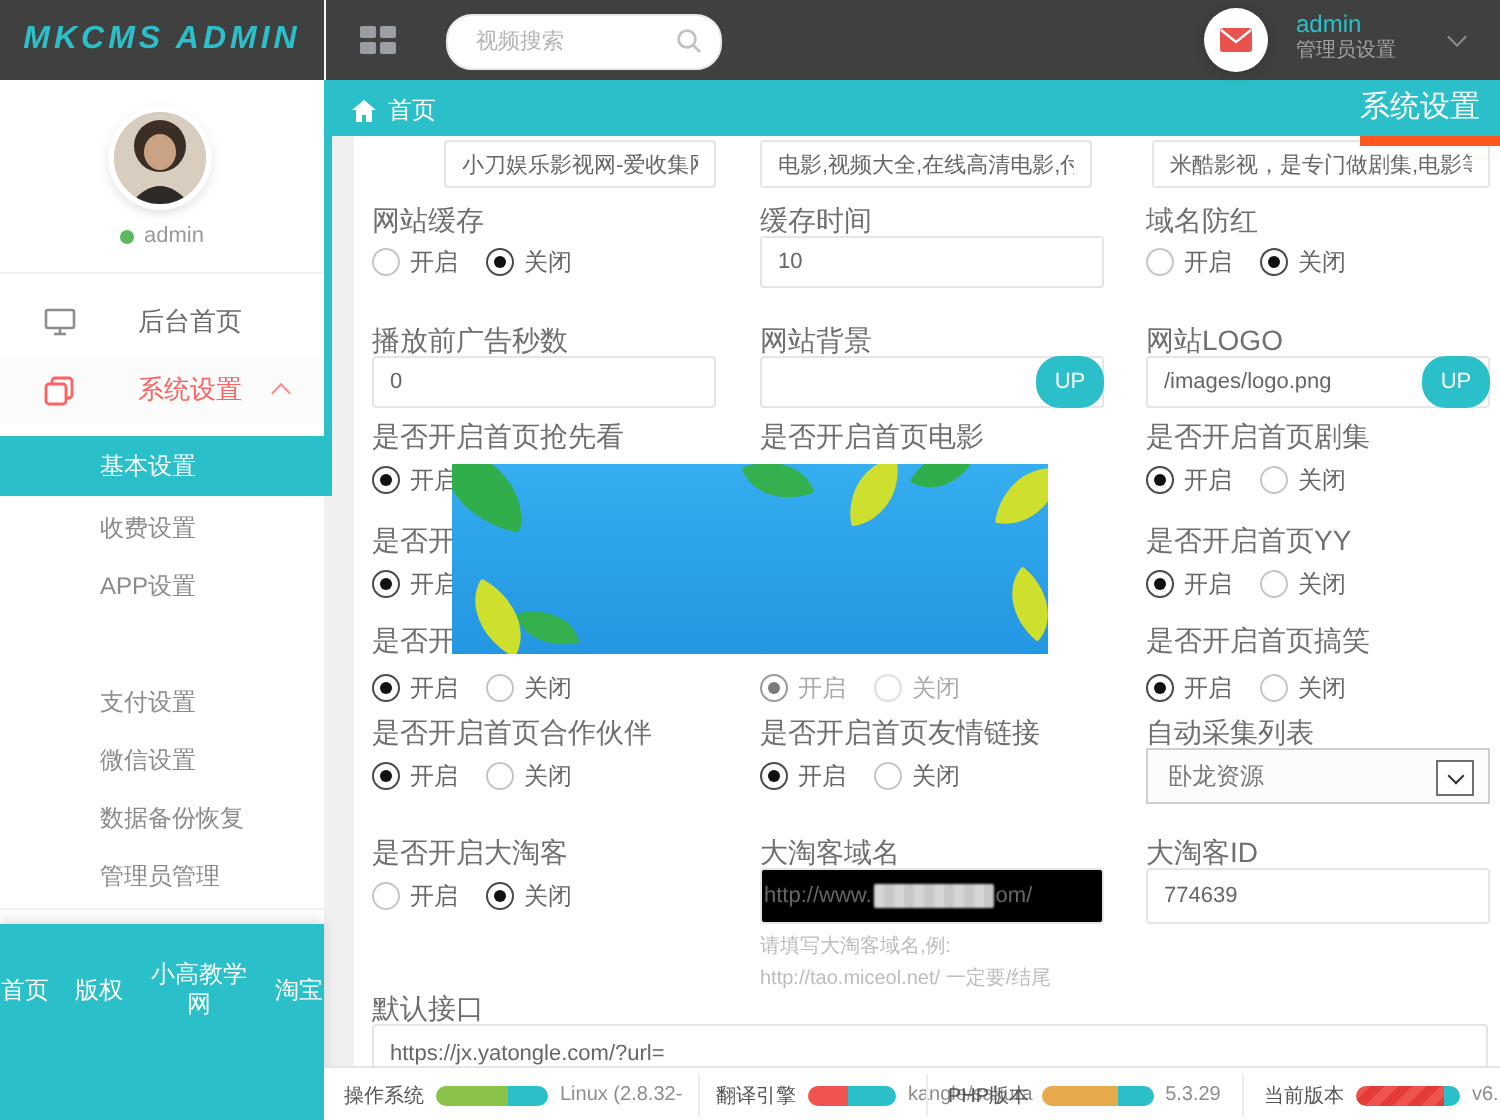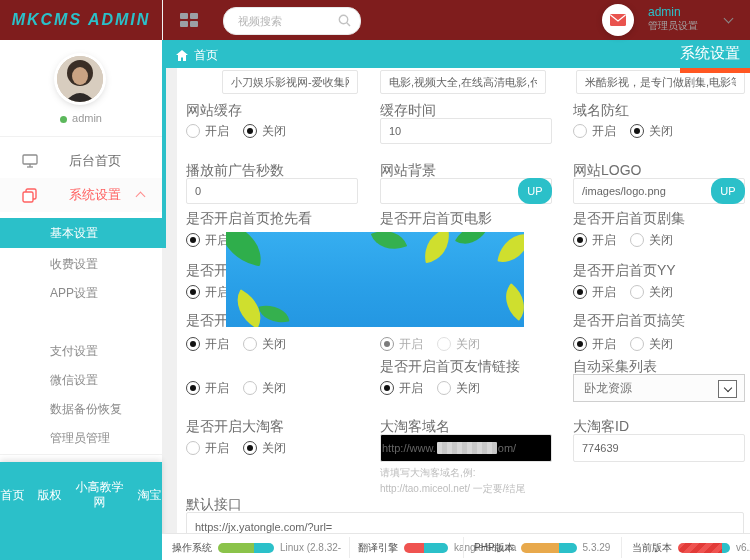--- a/index.html
+++ b/index.html
@@ -1,19 +1,19 @@
 <!DOCTYPE html>
 <html><head>
 <meta charset="utf-8">
 <style>
   html,body{margin:0;padding:0;}
   .app{position:relative;width:750px;height:560px;overflow:hidden;background:#f0f0f0;
        font-family:"Liberation Sans","DejaVu Sans",sans-serif;-webkit-font-smoothing:antialiased;}
   
-  .header{position:absolute;left:0;top:0;width:750px;height:40px;background:#7f1d1d;z-index:20;}
+  .header{position:absolute;left:0;top:0;width:750px;height:40px;background:#404040;z-index:20;}
   .logo{position:absolute;left:0;top:0;width:162px;height:40px;display:flex;align-items:center;justify-content:center;
         color:#2bc0c9;font-size:16px;font-weight:bold;font-style:italic;letter-spacing:2px;border-right:1px solid #f3f3f3;}
   .apps-icon{position:absolute;left:180px;top:13px;width:17px;height:14px;display:grid;
         grid-template-columns:8px 8px;grid-template-rows:6px 6px;gap:2px;}
   .apps-icon span{background:#9b9fa4;border-radius:1px;}
   .search{position:absolute;left:223px;top:7px;width:136px;height:26px;border:1px solid #e8e8e8;border-radius:13px;background:#fff;}
   .search input{position:absolute;left:12px;top:1px;width:95px;height:22px;border:none;outline:none;font-size:11px;color:#666;background:transparent;}
   .search input::placeholder{color:#b5b5b5;}
   .search .mag{position:absolute;right:9px;top:6px;}
   .mail{position:absolute;left:602px;top:4px;width:32px;height:32px;border-radius:50%;background:#fff;
@@ -289,20 +289,21 @@
     <div class="leaf" style="left:-8px;top:-6px;width:46px;height:36px;background:#2fae4b;transform:rotate(12deg)"></div>
     <div class="leaf" style="left:148px;top:-4px;width:30px;height:24px;background:#35b04e;transform:rotate(160deg)"></div>
     <div class="leaf" style="left:196px;top:0px;width:30px;height:28px;background:#cfdf2e;transform:rotate(80deg)"></div>
     <div class="leaf" style="left:232px;top:-8px;width:26px;height:22px;background:#2fae4b;transform:rotate(120deg)"></div>
     <div class="leaf" style="left:272px;top:2px;width:32px;height:28px;background:#cfdf2e;transform:rotate(100deg)"></div>
     <div class="leaf" style="left:6px;top:64px;width:34px;height:26px;background:#cfdf2e;transform:rotate(30deg)"></div>
     <div class="leaf" style="left:34px;top:72px;width:28px;height:20px;background:#35b04e;transform:rotate(-10deg)"></div>
     <div class="leaf" style="left:274px;top:58px;width:30px;height:24px;background:#cfdf2e;transform:rotate(40deg)"></div>
   </div>
 
+  <div class="lbl" style="left:186px;top:358px">是否开启首页合作伙伴</div>
   <div class="rg" style="left:186px;top:380px">
     <span class="rd on"></span>
       <span class="rdl">开启</span>
     <span class="rd"></span>
       <span class="rdl">关闭</span>
   </div>
   <div class="lbl" style="left:380px;top:358px">是否开启首页友情链接</div>
   <div class="rg" style="left:380px;top:380px">
     <span class="rd on"></span>
       <span class="rdl">开启</span>

